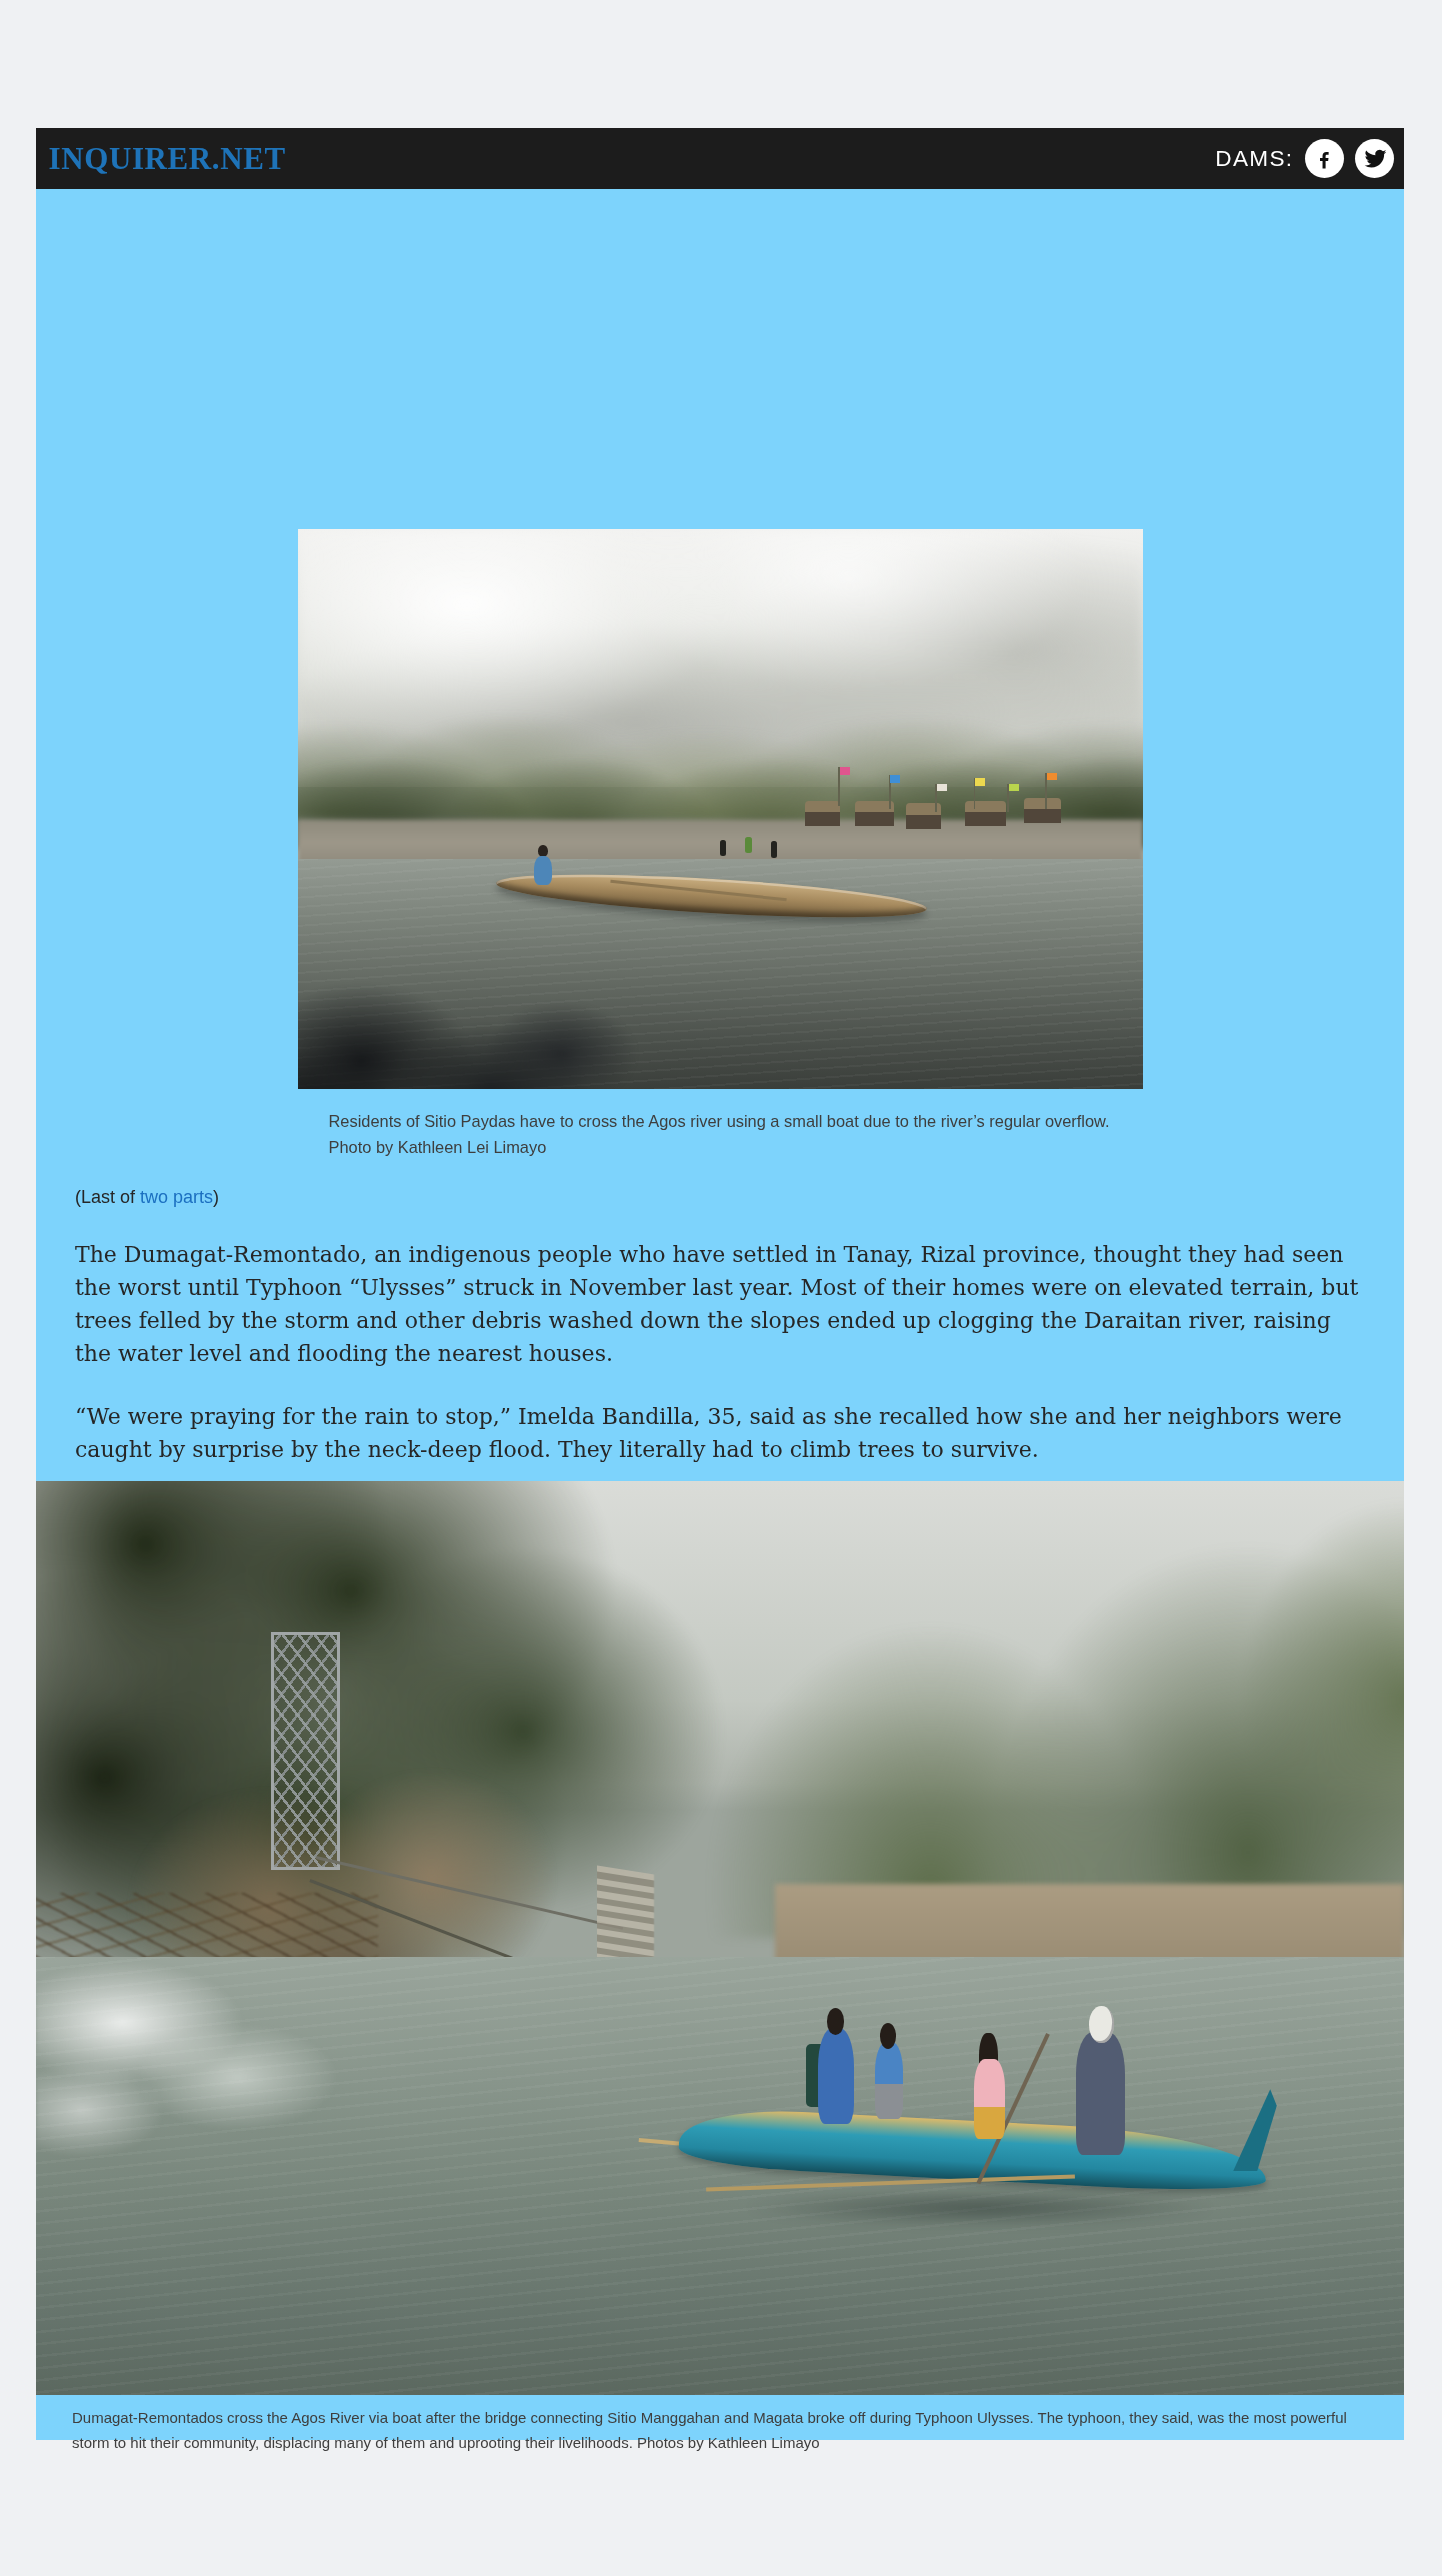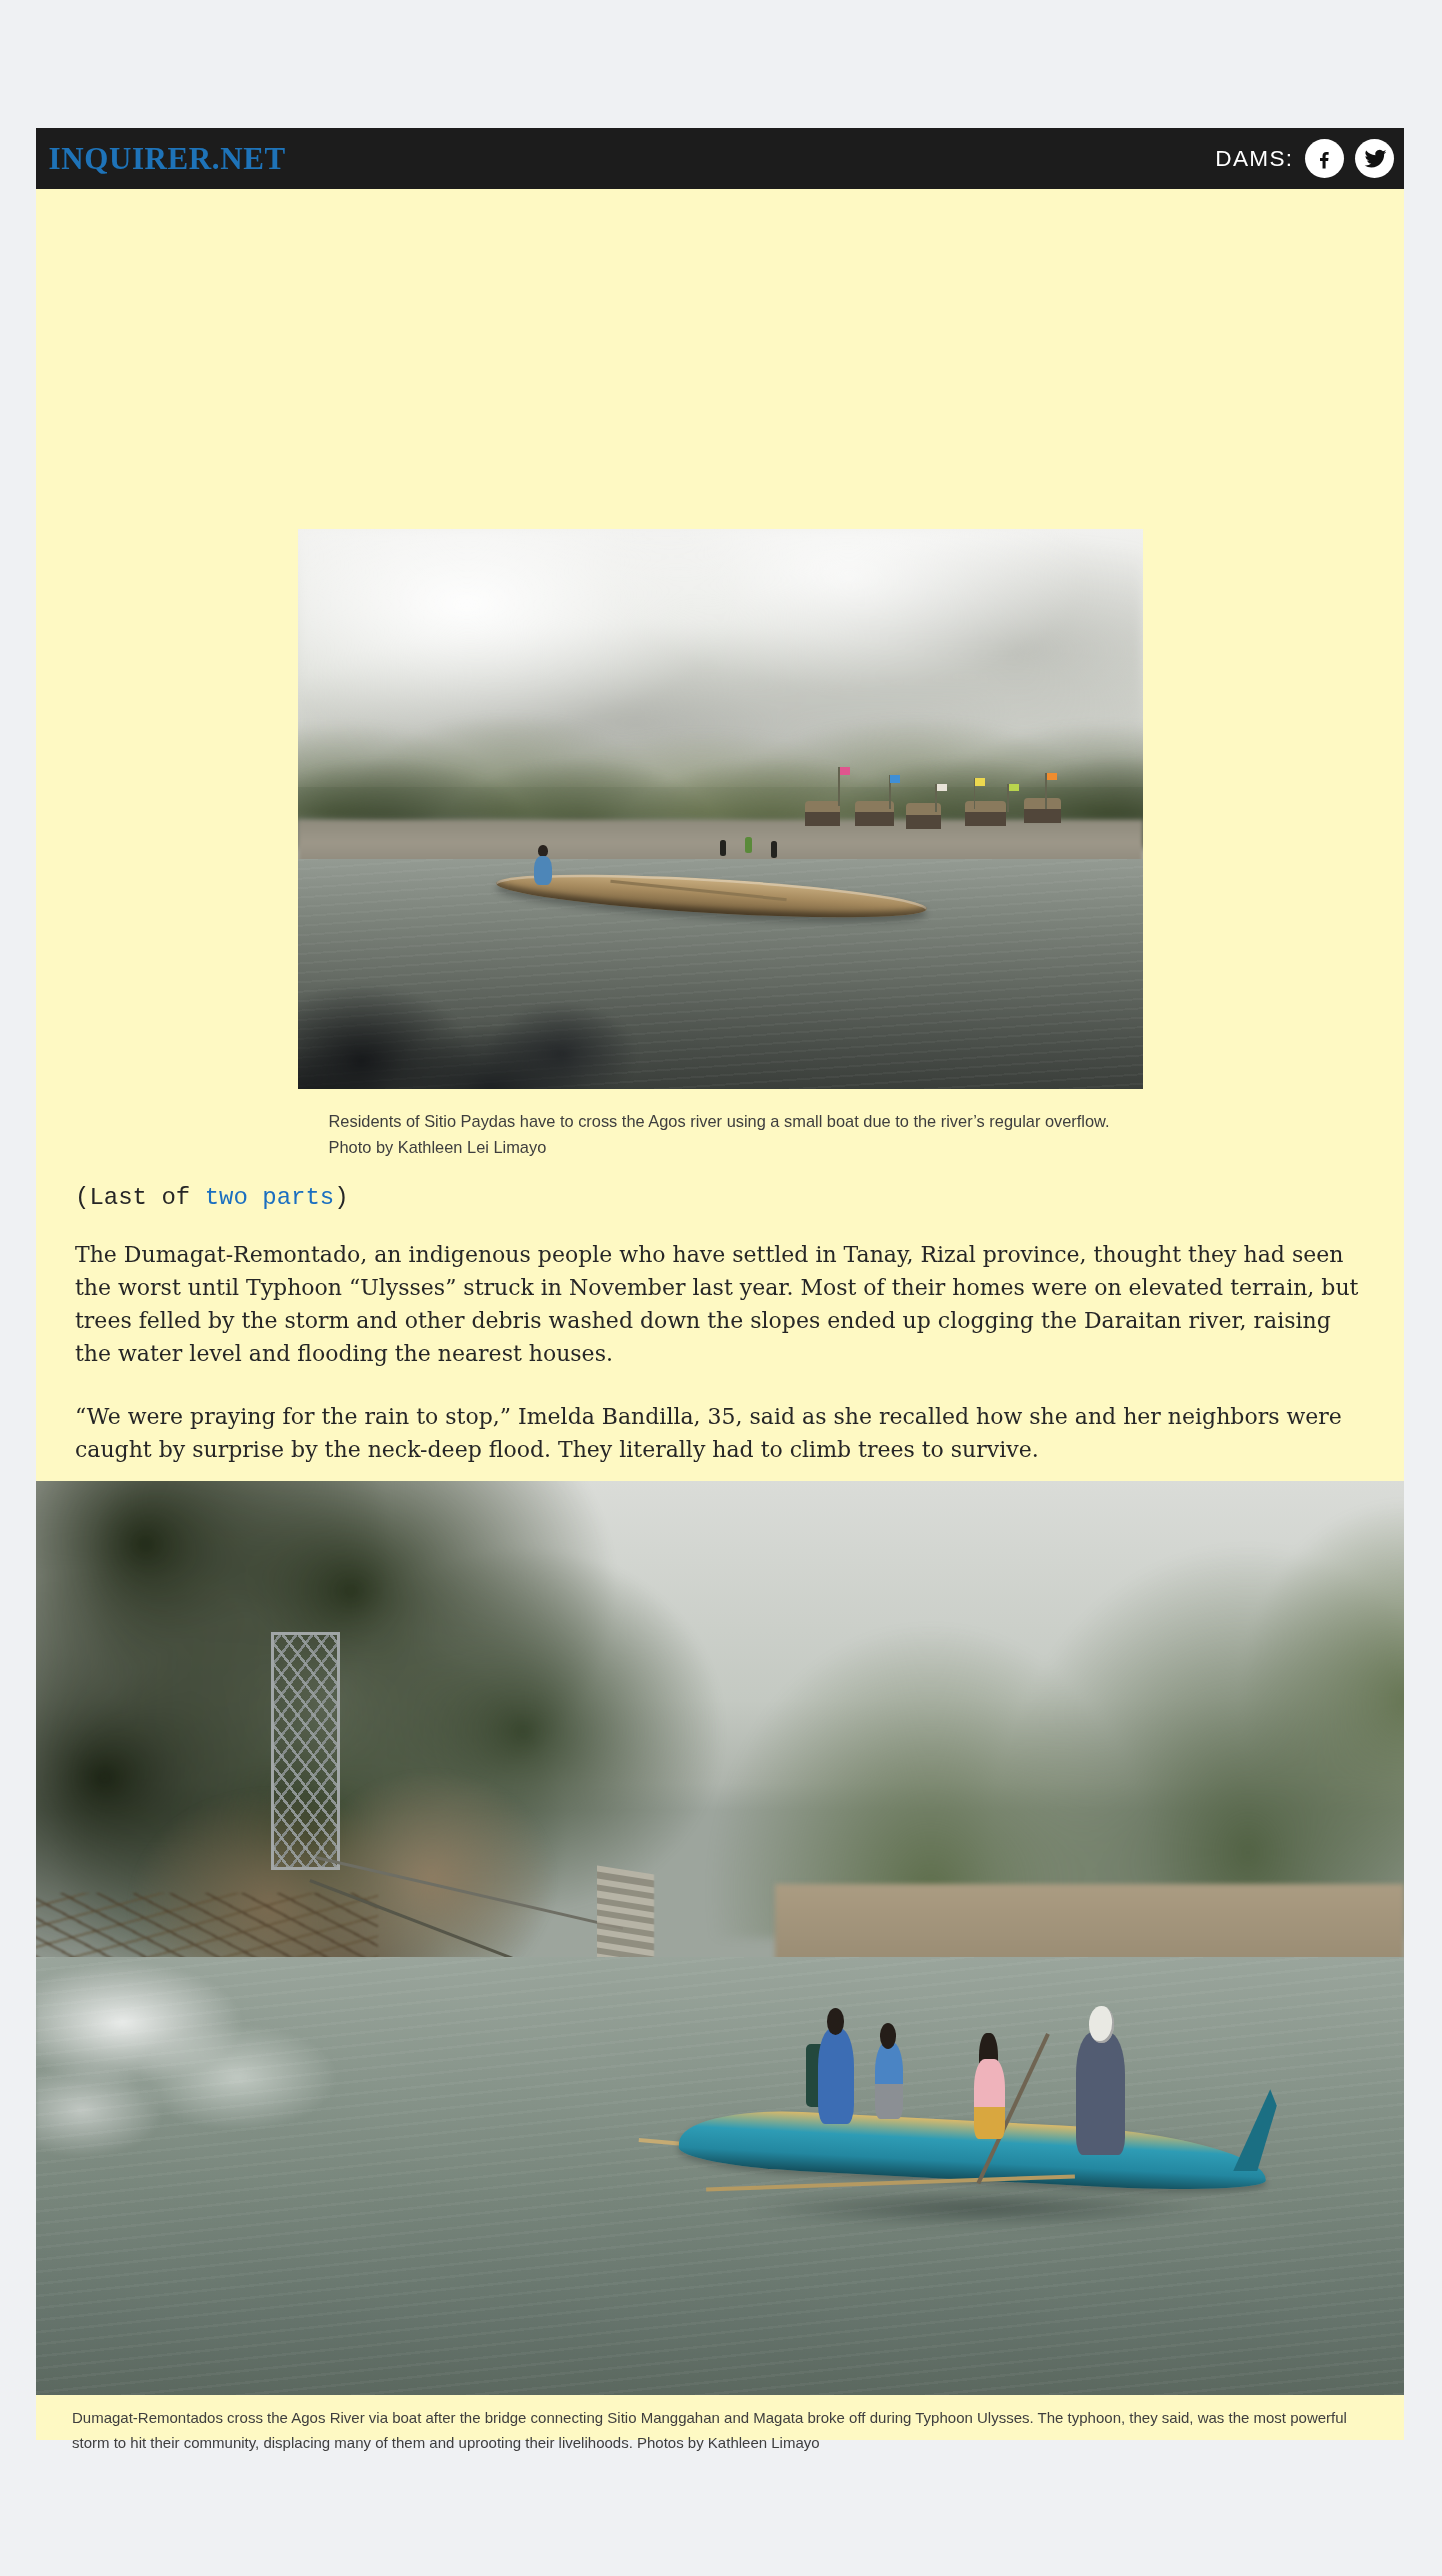--- a/index.html
+++ b/index.html
@@ -4,21 +4,21 @@
 <title>A Tribe Under Threat: Dumagat vs Dams</title>
 <style>
   html,body{margin:0;padding:0;}
   body{
     width:1443px;height:2576px;position:relative;overflow:hidden;
     background:#eff1f3;
     font-family:"Liberation Sans",sans-serif;
   }
   .card{
     position:absolute;left:36px;top:128px;width:1368px;height:2312px;
-    background:#fef9c3;
+    background:#7dd3fc;
   }
 
   
   .nav{
     position:absolute;left:0;top:0;right:0;height:61px;
     background:#1c1c1c;z-index:5;
     display:flex;align-items:center;justify-content:space-between;
     padding:0 10px 0 12.6px;box-sizing:border-box;
   }
   .logo{
@@ -85,22 +85,22 @@
     margin:85px auto 0;width:845px;height:560px;
     position:relative;overflow:hidden;background:#aab0a8;
   }
   .cap1{
     width:845px;margin:19px auto 0;box-sizing:border-box;
     padding-left:31px;padding-right:7.5px;
     font-size:16.4px;line-height:26px;color:#3e3e3e;
   }
   .lead{
     margin:21.4px 38px 0 39px;
-    font-family:Liberation Mono, monospace;
-    font-size:24px;line-height:33px;color:#262626;
+    font-family:Liberation Sans, sans-serif;
+    font-size:18px;line-height:33px;color:#262626;
   }
   .lead a{color:#1b6fc0;text-decoration:none;cursor:pointer;}
   .para{
     margin:24px 38px 0 39px;
     font-family:"DejaVu Serif","Liberation Serif",serif;
     font-size:22px;line-height:33px;color:#262626;
   }
   .para.p2{margin-top:30px;}
   .figure2{
     margin-top:15px;width:1368px;height:914px;

